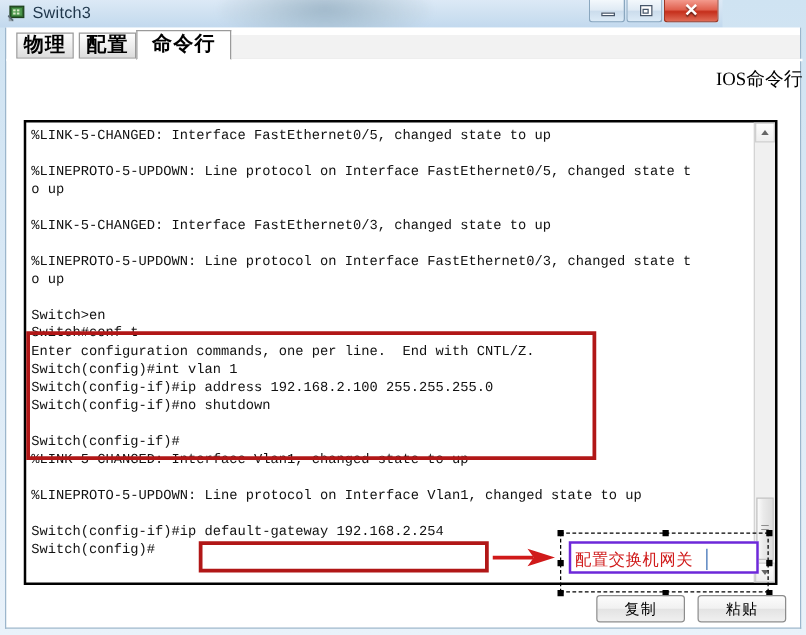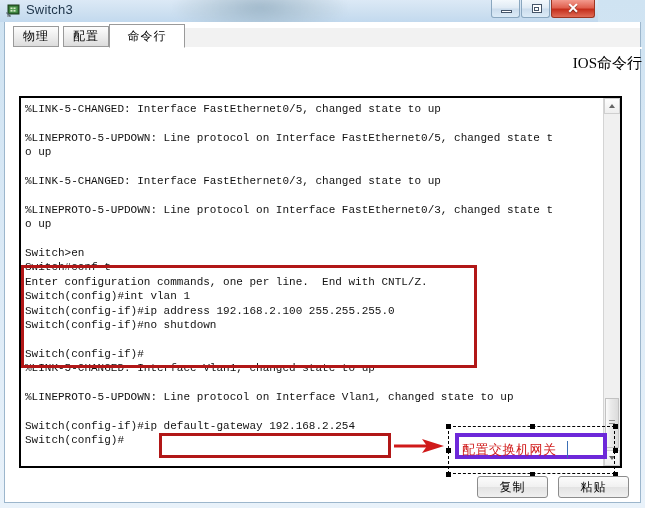--- a/index.html
+++ b/index.html
@@ -26,21 +26,20 @@
   }
 
   
   #titlebar {
     position: absolute;
     left: 0; top: 0;
     width: 578px;
     height: 22px;
     background: linear-gradient(to bottom, #dce9f6 0%, #cfe1f1 50%, #c2d9ee 100%);
     overflow: hidden;
-    padding-left: 20px;
   }
   #titlebar .blob {
     position: absolute;
     left: 175px; top: -20px;
     width: 170px; height: 55px;
     border-radius: 50%;
     background: radial-gradient(ellipse at center, rgba(120,150,170,0.55) 0%, rgba(150,175,190,0.30) 45%, rgba(190,210,225,0.0) 75%);
     filter: blur(3px);
   }
   #app-icon {
@@ -134,25 +133,26 @@
     width: 637px;
     height: 24px;
   }
   .tab {
     position: absolute;
     top: 2px;
     height: 21px;
     box-sizing: border-box;
     border: 1px solid #9a9a9a;
     background: linear-gradient(to bottom, #fdfdfd 0%, #ececec 55%, #dcdcdc 100%);
-    font-size: 12px;
+    font-size: 16px;
     color: #000;
     text-align: center;
     line-height: 19px;
     letter-spacing: 1px;
+    font-weight: bold;
   }
   .tab.active {
     top: 0px;
     height: 24px;
     background: #ffffff;
     border-bottom: 1px solid #ffffff;
     line-height: 22px;
     z-index: 3;
   }
   #tab-0 { left: 8px;  width: 46px; }
@@ -295,21 +295,21 @@
     border: 1px dashed #000;
     background: transparent;
   }
   #anno-inner {
     position: absolute;
     left: 6px;
     top: 6px;
     width: 152px;
     height: 26px;
     box-sizing: border-box;
-    border: 4px solid #6d28d9;
+    border: 2px solid #6d28d9;
     background: #ffffff;
     padding-left: 11px;
   }
   #anno-text {
     position: absolute;
     left: 3px;
     top: 4px;
     font-size: 13px;
     color: #d01a1a;
     white-space: nowrap;

